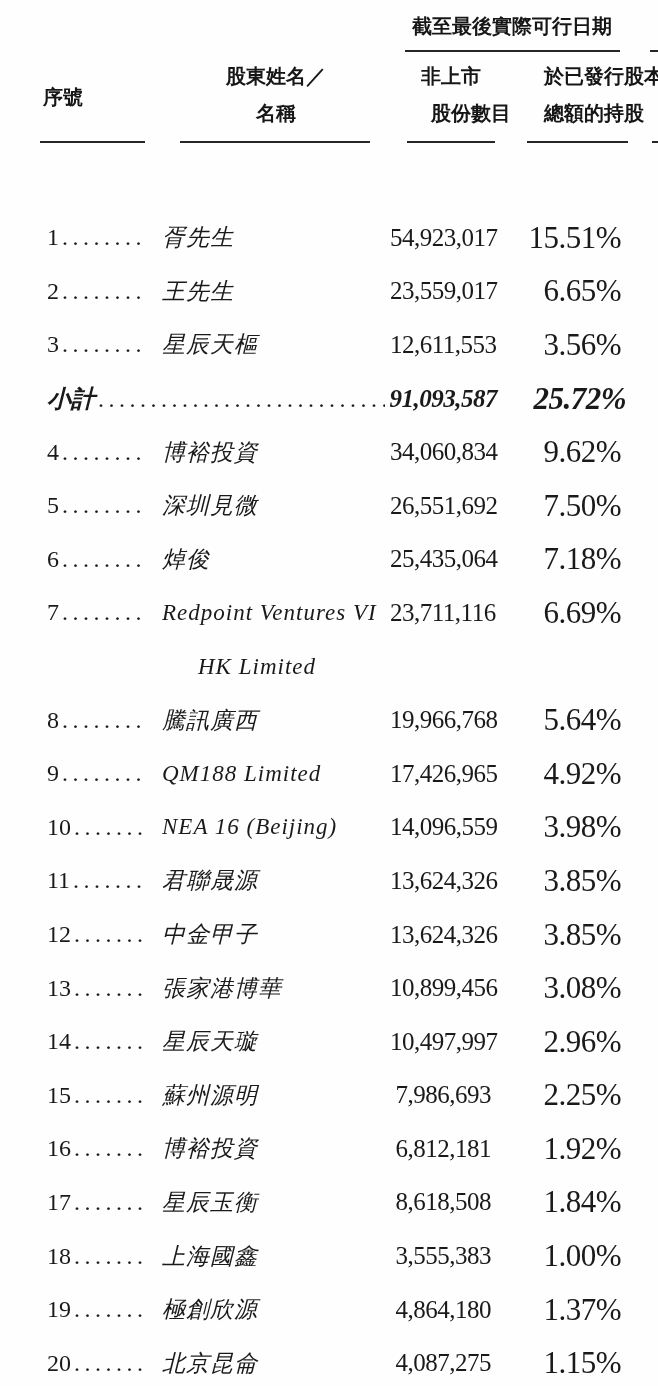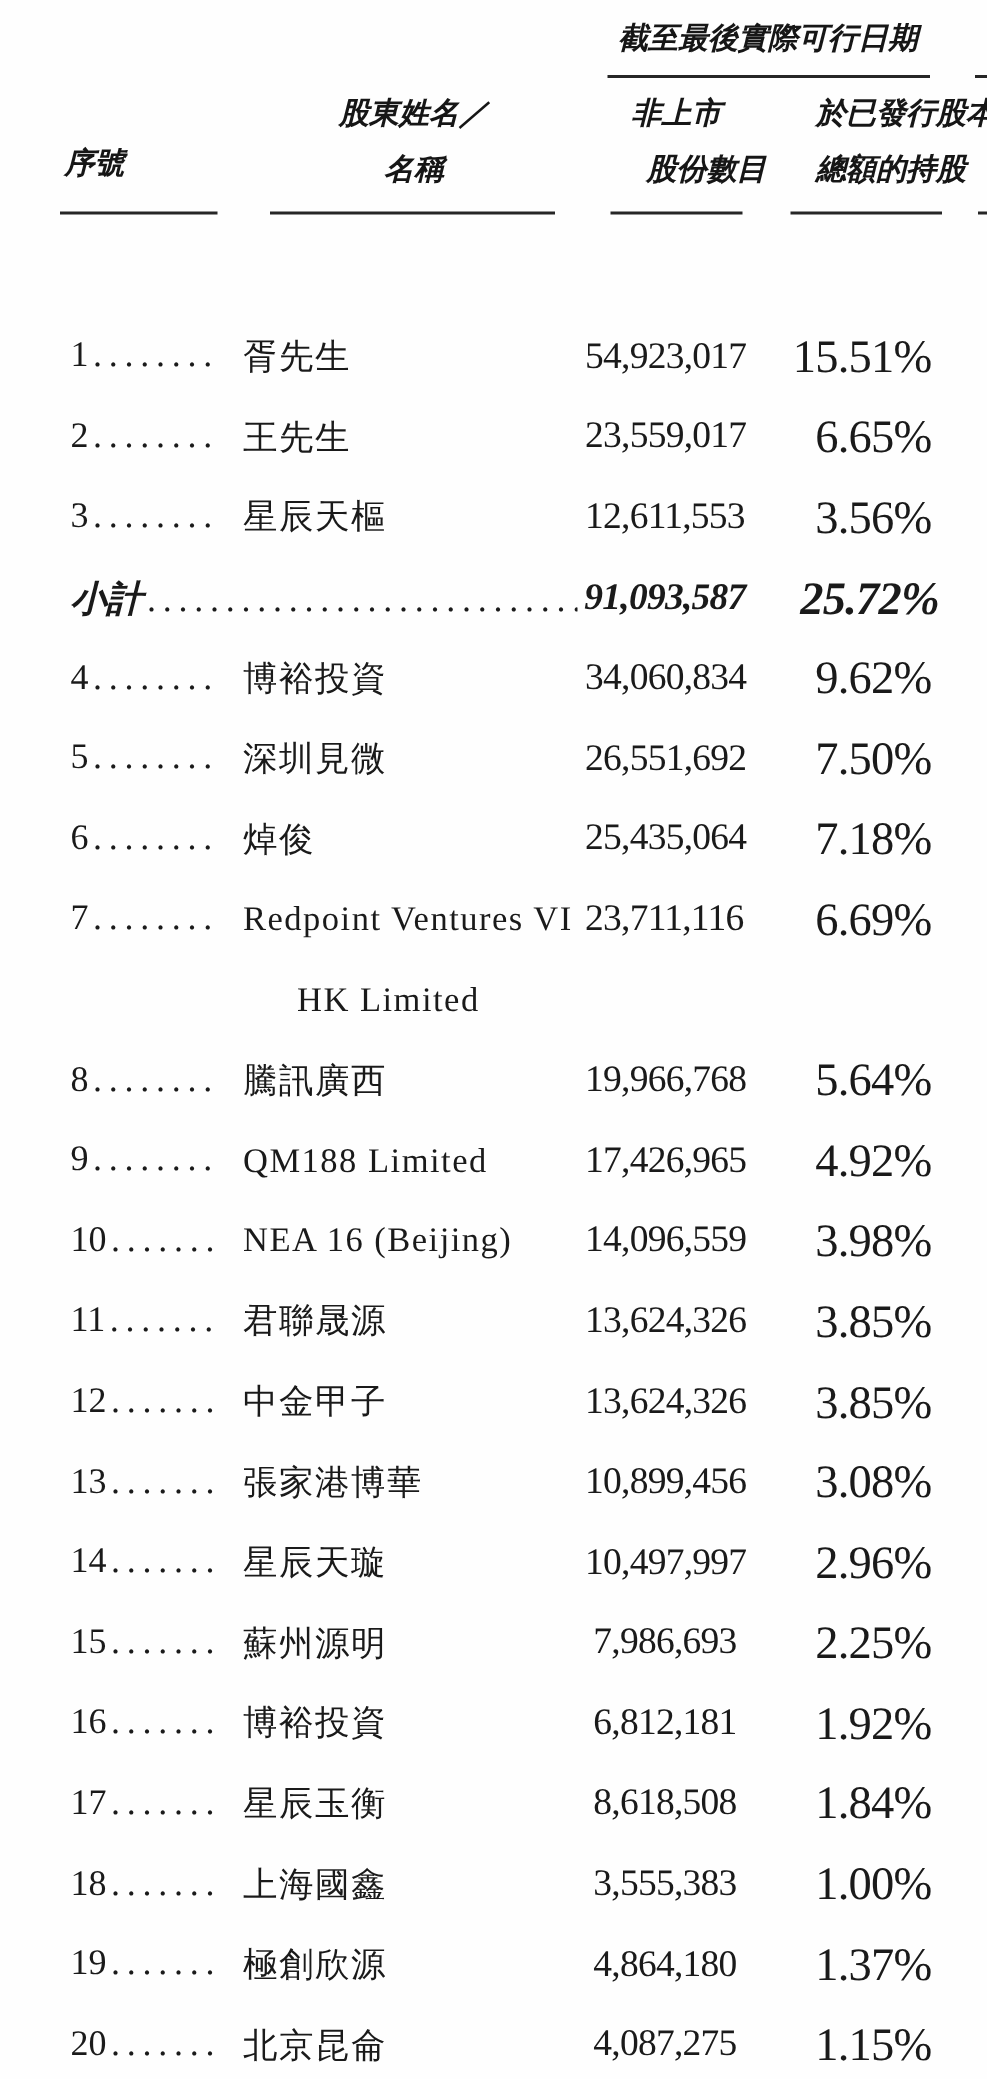--- a/index.html
+++ b/index.html
@@ -8,49 +8,49 @@
     background: #fefefe;
     overflow: hidden;
     position: relative;
     font-family: "Liberation Serif", "DejaVu Serif", serif;
     color: #1a1a1a;
     -webkit-font-smoothing: antialiased;
   }
   .page { position: absolute; inset: 0; }
 
   
-  .hdr { position: absolute; top: 0; left: 0; width: 658px; height: 150px; font-style: italic; }
+  .hdr { position: absolute; top: 0; left: 0; width: 658px; height: 150px; }
   .hdr-text { position: absolute; font-weight: 700; font-size: 20px; line-height: 26px; white-space: nowrap; color: #161616; }
   .centered { transform: translateX(-50%); text-align: center; }
   .span-title { top: 13px; left: 512px; }
   .h-name-1  { top: 63px;  left: 276px; }
   .h-name-2  { top: 100px; left: 276px; }
   .h-shares-1{ top: 63px;  left: 451px; }
   .h-shares-2{ top: 100px; left: 471px; }
   .h-pct-1   { top: 63px;  left: 604px; }
   .h-pct-2   { top: 100px; left: 594px; }
-  .h-no      { top: 96px; left: 43px; }
+  .h-no      { top: 84px; left: 43px; }
 
   .rule { position: absolute; height: 2px; background: #262626; }
   .rule-span   { top: 50px;  left: 405px; width: 215px; }
   .rule-span-frag { top: 50px; left: 650px; width: 8px; }
   .rule-no     { top: 141px; left: 40px;  width: 105px; }
   .rule-name   { top: 141px; left: 180px; width: 190px; }
   .rule-shares { top: 141px; left: 407px; width: 88px; }
   .rule-pct    { top: 141px; left: 527px; width: 101px; }
   .rule-right-frag { top: 141px; left: 652px; width: 6px; }
 
   
   .rows { position: absolute; top: 211px; left: 0; width: 658px; }
   .row { height: 53.6px; display: flex; align-items: center; padding-left: 47px; box-sizing: border-box; }
   .row.two-line { height: 107.2px; align-items: flex-start; }
   .row.two-line > div { line-height: 53.6px; }
 
   .c-no    { width: 115px; flex: none; font-size: 24px; white-space: nowrap; overflow: hidden; }
-  .c-name  { width: 228px; flex: none; font-size: 23px; letter-spacing: 1px; white-space: nowrap; }
+  .c-name  { width: 228px; flex: none; font-size: 23px; letter-spacing: 1px; white-space: nowrap; font-style: italic; }
   .c-shares{ width: 101px; flex: none; font-size: 25px; letter-spacing: -0.5px; text-align: right; white-space: nowrap; }
   .c-pct   { width: 130px; flex: none; font-size: 31px; letter-spacing: -0.5px; text-align: right; white-space: nowrap; }
   .wrap2 { padding-left: 36px; }
 
   .dots { letter-spacing: 4.5px; padding-left: 3px; }
 
   
   .row.subtotal { font-weight: 700; font-style: italic; }
   .c-label { width: 338px; flex: none; font-size: 24px; white-space: nowrap; overflow: hidden; }
   .c-label .dots { font-style: normal; font-weight: 400; }

